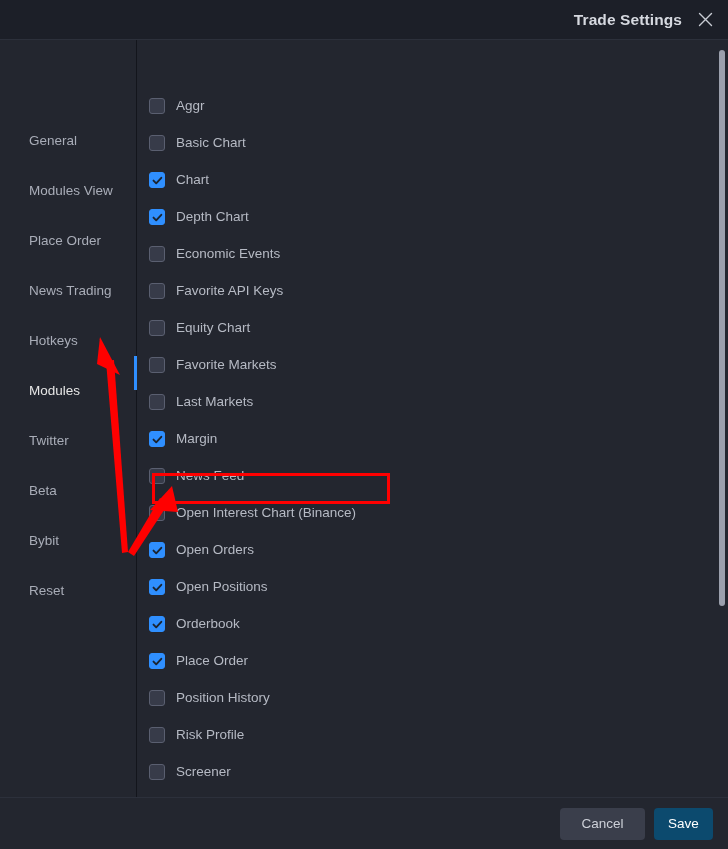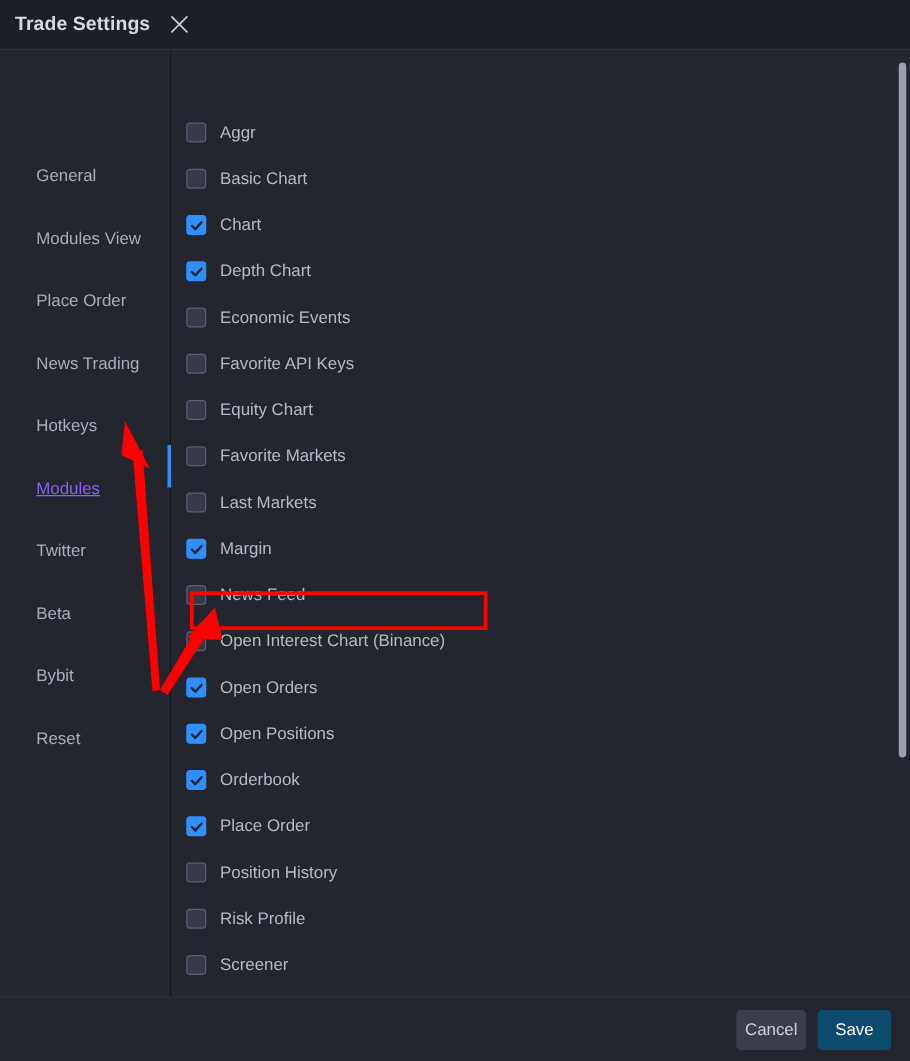--- a/index.html
+++ b/index.html
@@ -26,21 +26,21 @@
   }
 
   
   #header {
     height: 40px;
     flex: 0 0 40px;
     background: #1C1F28;
     border-bottom: 1px solid #2C303B;
     display: flex;
     align-items: center;
-    justify-content: flex-start;
+    justify-content: flex-end;
     box-sizing: border-box;
   }
   #dialog-title {
     font-size: 15.5px;
     font-weight: bold;
     color: #d6d9e0;
     padding-left: 12px;
     letter-spacing: .1px;
   }
   #close-btn {
@@ -76,22 +76,21 @@
     display: flex;
     align-items: flex-end;
     padding-left: 29px;
     font-size: 13.5px;
     color: #a9adb8;
     cursor: pointer;
     box-sizing: border-box;
     position: relative;
   }
   .nav-item.active {
-    color: #8b5cf6;
-    text-decoration: underline;
+    color: #e5e5e5;
   }
   .nav-item.active .nav-indicator {
     position: absolute;
     right: -1px;
     top: 8px;
     bottom: 8px;
     width: 3px;
     background: #2F8FFF;
   }
 
@@ -175,21 +174,21 @@
     display: flex;
     align-items: center;
     justify-content: center;
     cursor: pointer;
     box-sizing: border-box;
     font-family: "Liberation Sans", sans-serif;
   }
   #cancel-btn {
     background: #3A3E4B;
     color: #cdd0d8;
-    width: 56px;
+    width: 85px;
     margin-right: 9px;
   }
   #save-btn {
     background: #0c4a6e;
     color: #ffffff;
     width: 59px;
   }
 
   
   #annotations {

